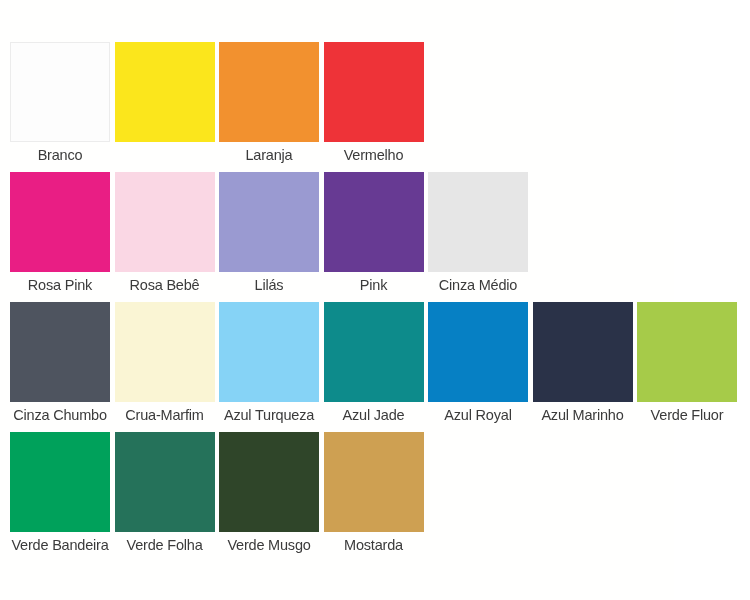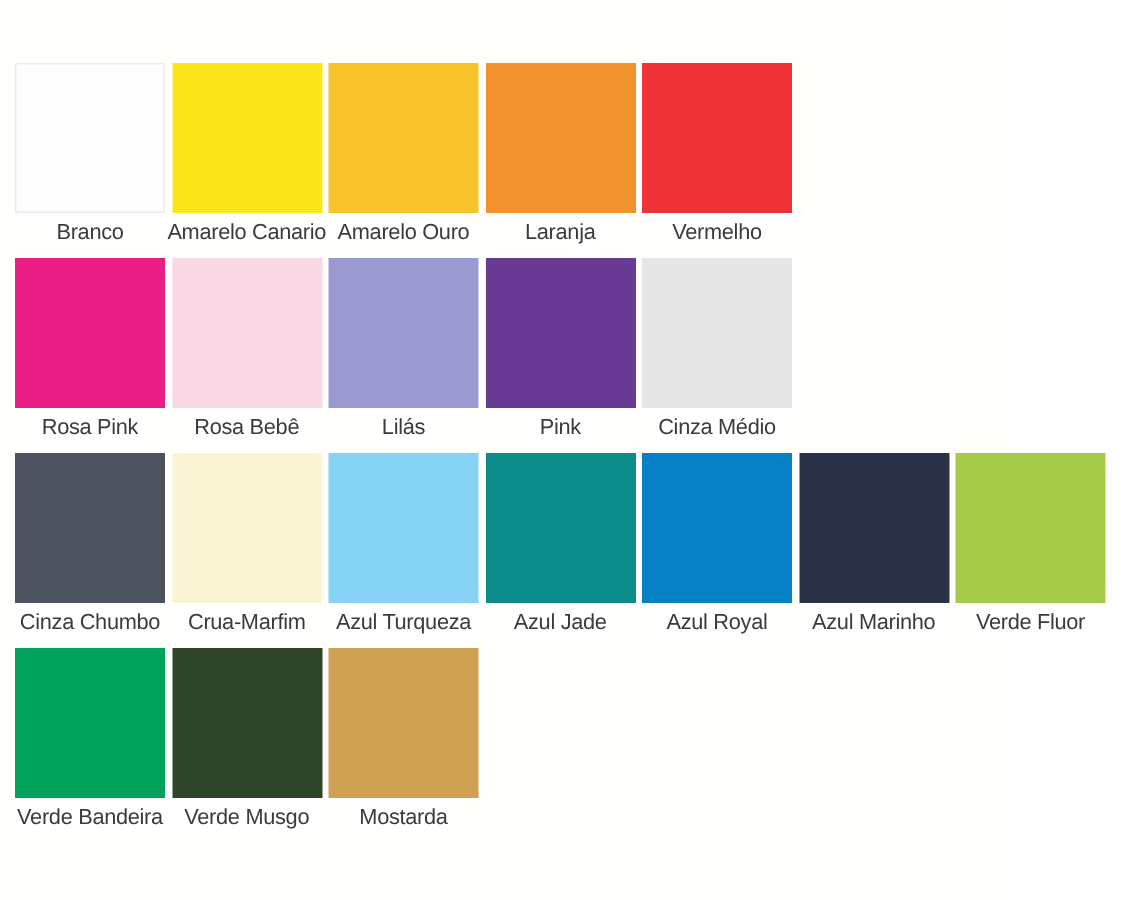--- a/index.html
+++ b/index.html
@@ -110,25 +110,20 @@
 
 <div id="palette">
 
 <div class="swatch-row">
       <div class="swatch-cell">
         <div class="swatch-chip bordered" title="Branco" style="background: rgb(253, 253, 253);"></div>
         <div class="swatch-label">Branco</div>
       </div>
       <div class="swatch-cell">
         <div class="swatch-chip" title="Amarelo Canario" style="background: rgb(251, 230, 28);"></div>
-        <div class="swatch-label">Amarelo Canario</div>
-      </div>
-      <div class="swatch-cell">
-        <div class="swatch-chip" title="Amarelo Ouro" style="background: rgb(249, 195, 44);"></div>
-        <div class="swatch-label">Amarelo Ouro</div>
       </div>
       <div class="swatch-cell">
         <div class="swatch-chip" title="Laranja" style="background: rgb(242, 145, 47);"></div>
         <div class="swatch-label">Laranja</div>
       </div>
       <div class="swatch-cell">
         <div class="swatch-chip" title="Vermelho" style="background: rgb(238, 51, 56);"></div>
         <div class="swatch-label">Vermelho</div>
       </div>
     </div>
@@ -181,20 +176,24 @@
       </div>
       <div class="swatch-cell">
         <div class="swatch-chip" title="Verde Fluor" style="background: rgb(166, 203, 73);"></div>
         <div class="swatch-label">Verde Fluor</div>
       </div>
     </div>
     <div class="swatch-row">
       <div class="swatch-cell">
         <div class="swatch-chip" title="Verde Bandeira" style="background: rgb(0, 161, 91);"></div>
         <div class="swatch-label">Verde Bandeira</div>
+      </div>
+      <div class="swatch-cell">
+        <div class="swatch-chip" title="Verde Folha" style="background: rgb(37, 114, 90);"></div>
+        <div class="swatch-label">Verde Folha</div>
       </div>
       <div class="swatch-cell">
         <div class="swatch-chip" title="Verde Musgo" style="background: rgb(47, 69, 41);"></div>
         <div class="swatch-label">Verde Musgo</div>
       </div>
       <div class="swatch-cell">
         <div class="swatch-chip" title="Mostarda" style="background: rgb(206, 160, 82);"></div>
         <div class="swatch-label">Mostarda</div>
       </div>
       <div class="swatch-cell empty">

